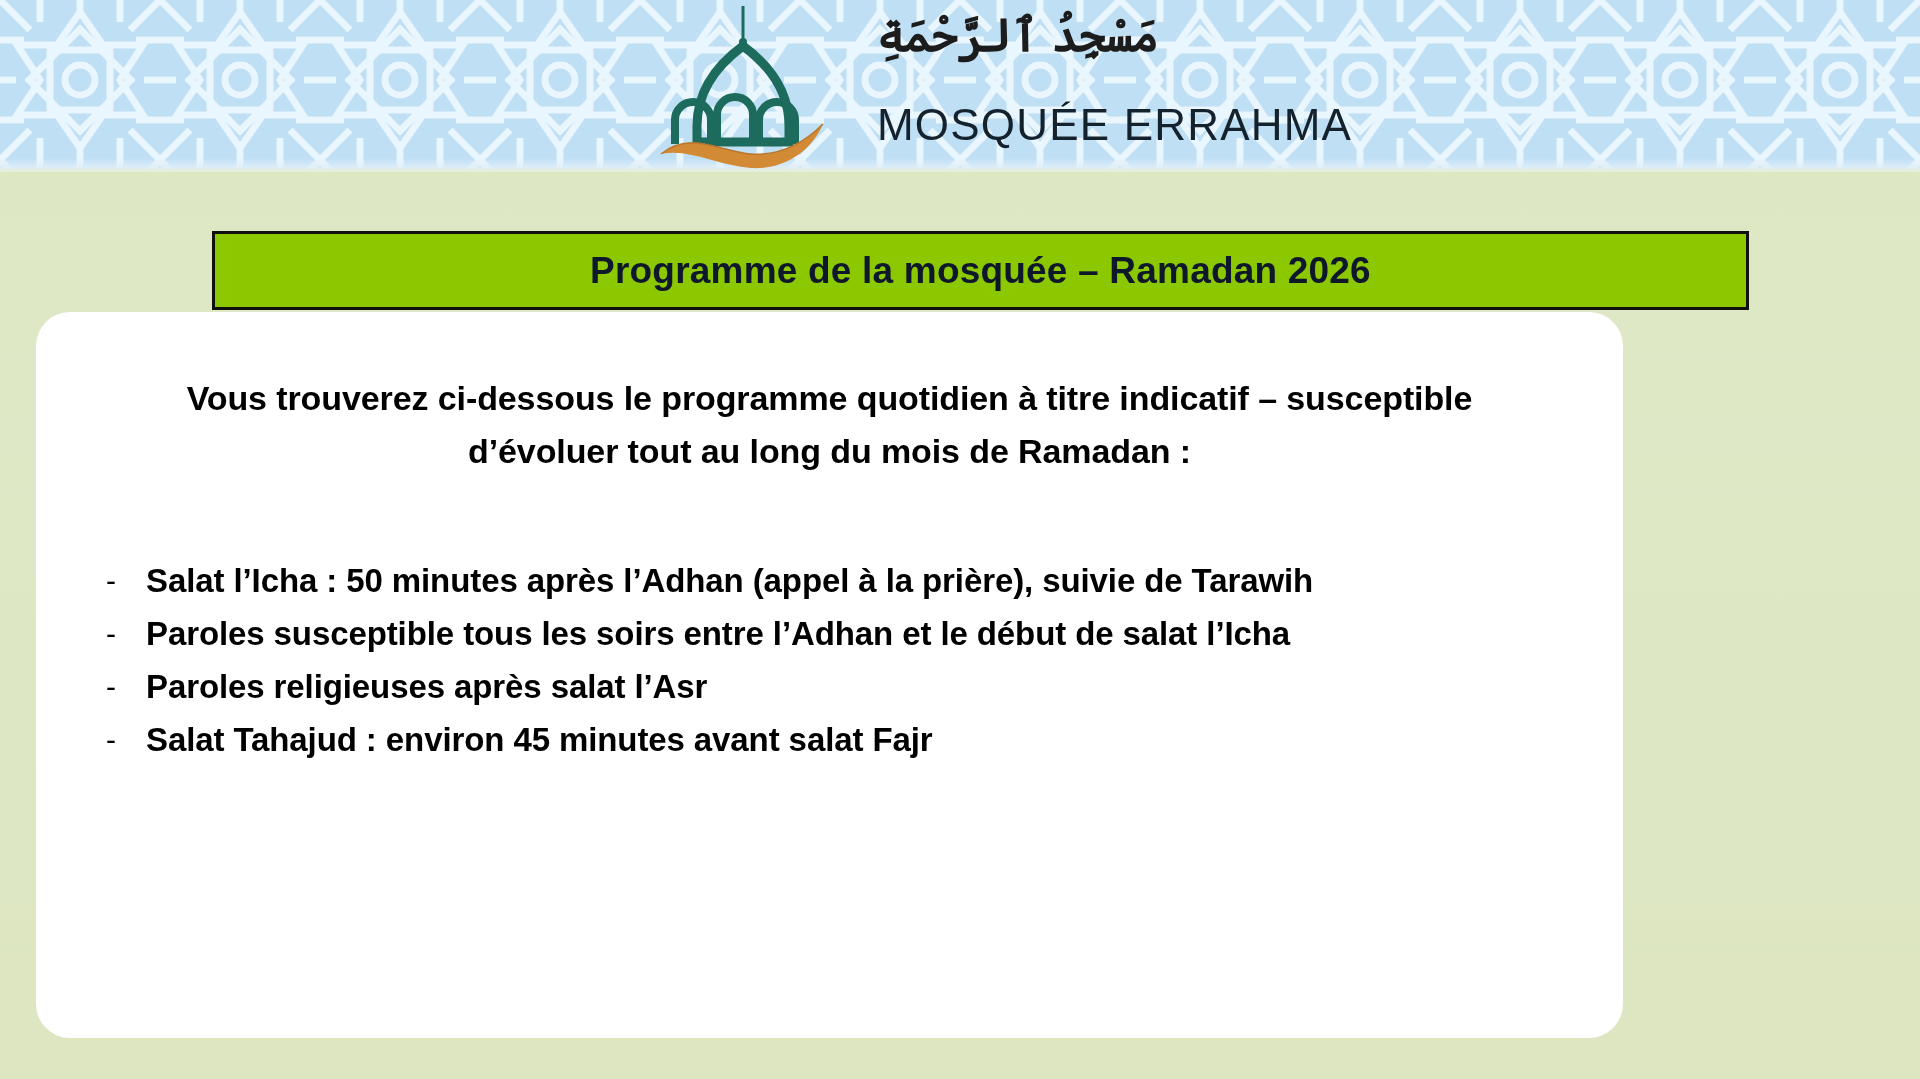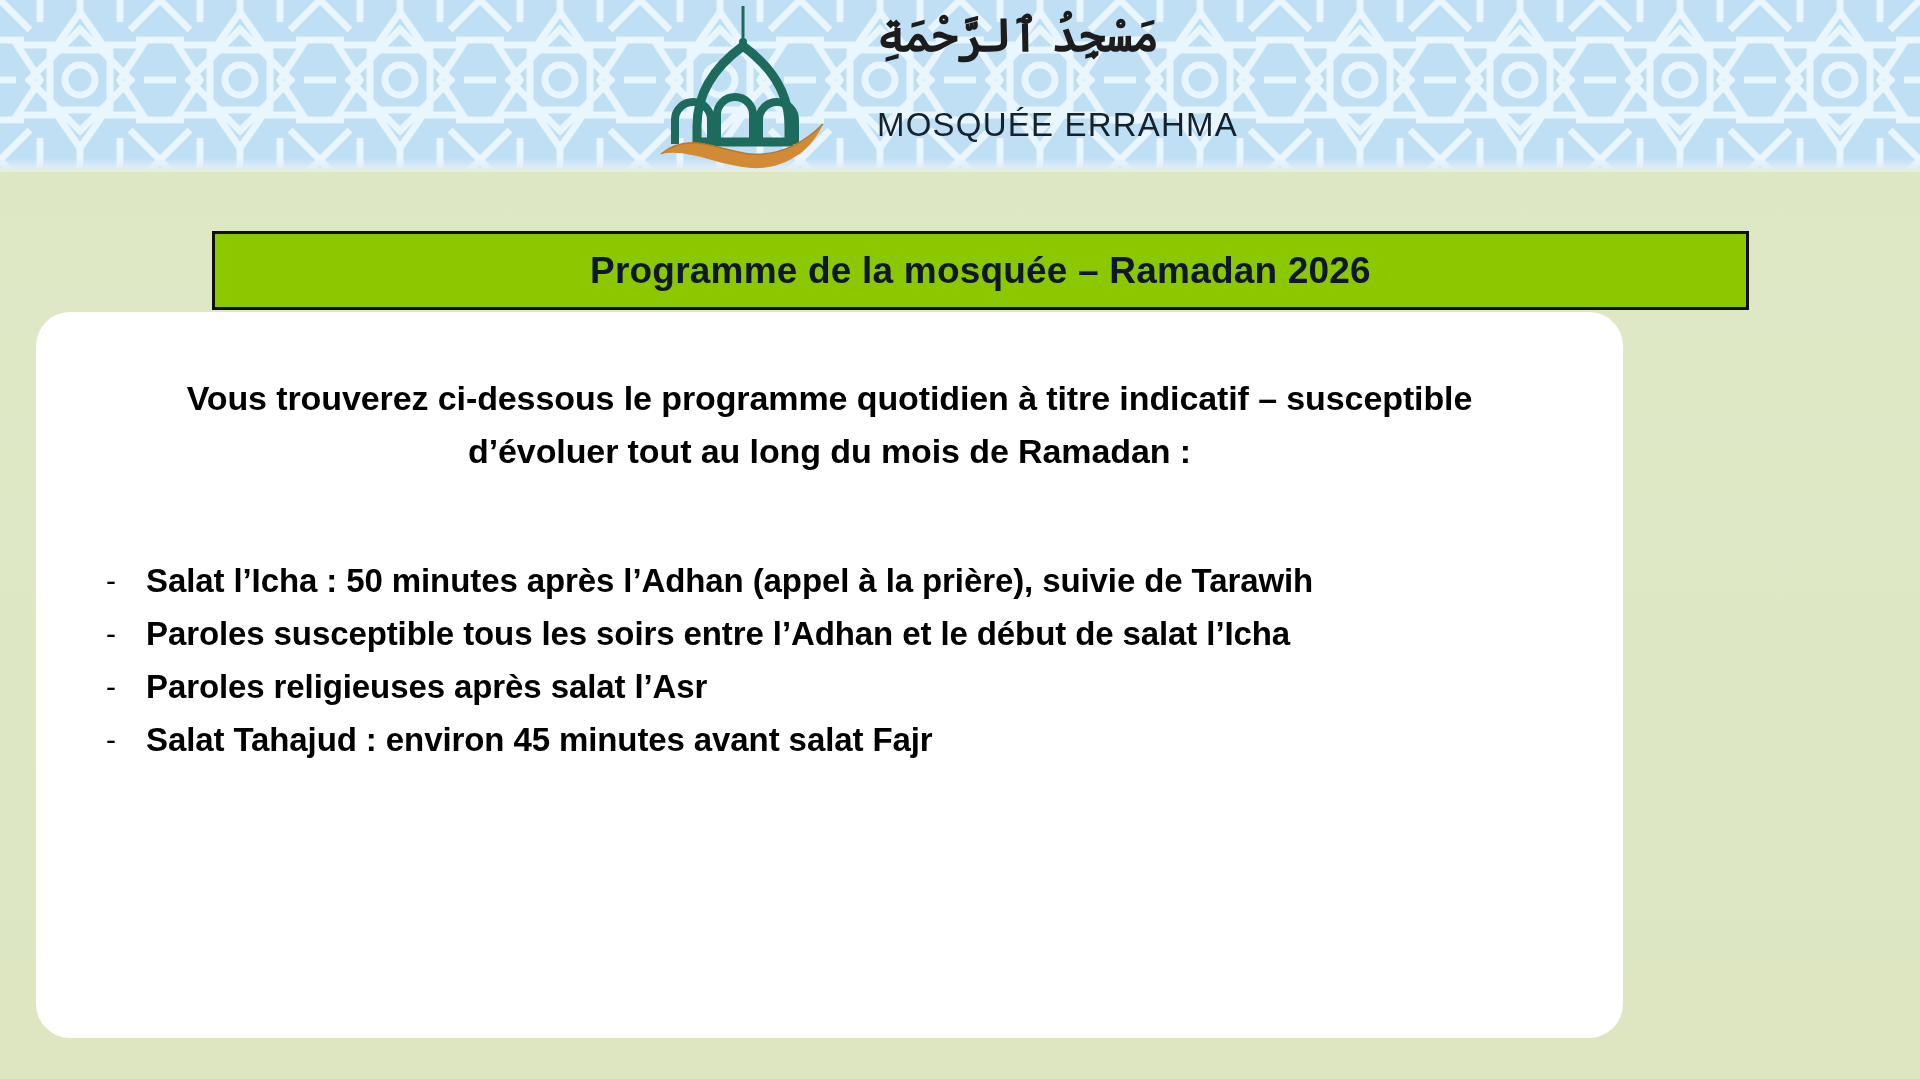--- a/index.html
+++ b/index.html
@@ -76,21 +76,21 @@
   .logo-ar {
     font-size: 46px;
     line-height: 58px;
     color: #1c1c1c;
     font-weight: bold;
     direction: rtl;
     letter-spacing: 0px;
     white-space: nowrap;
   }
   .logo-l1 {
-    font-size: 33px;
+    font-size: 44px;
     line-height: 40px;
     letter-spacing: 1.2px;
     color: #14222e;
     font-weight: normal;
     white-space: nowrap;
     text-align: center;
   }
   .logo-l2 {
     font-size: 28px;
     line-height: 38px;

